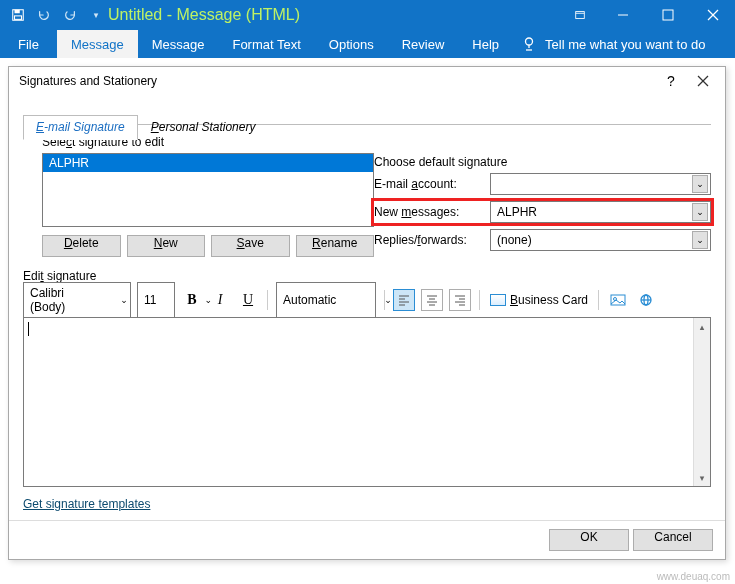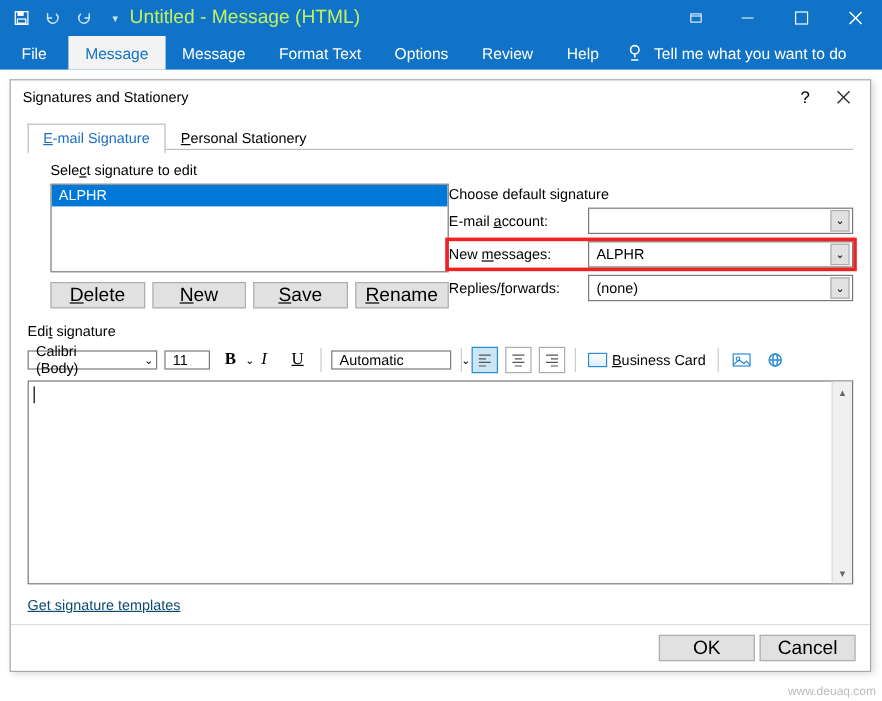--- a/index.html
+++ b/index.html
@@ -98,22 +98,23 @@
   .tabbar {
     display: flex;
     border-bottom: 1px solid #bdbdbd;
     margin-bottom: 10px;
   }
   .tab {
     padding: 4px 12px 5px 12px;
     border: 1px solid transparent;
     border-bottom: none;
     position: relative;
-    top: 4px;
+    top: 16px;
     font-size: 12px;
+    font-style: italic;
   }
   .tab.active {
     border-color: #bdbdbd;
     background: #fff;
     border-bottom: 1px solid #fff;
     color: #1b6ec2;
   }
   .tab .ul { text-decoration: underline; }
   .section-label { margin-bottom: 4px; }
   .sel-label .ul, .section-label .ul { text-decoration: underline; }
@@ -139,23 +140,23 @@
     display: flex;
     gap: 6px;
     margin-top: 8px;
   }
   .btn {
     flex: 1;
     height: 22px;
     border: 1px solid #adadad;
     background: #e1e1e1;
     display: flex;
-    align-items: flex-end;
+    align-items: flex-start;
     justify-content: center;
-    font-size: 16px;
+    font-size: 12px;
   }
   .field-row {
     display: flex;
     align-items: center;
     margin-bottom: 6px;
     min-height: 22px;
   }
   .field-row .lbl { width: 116px; }
   .dropdown {
     flex: 1;
@@ -184,21 +185,21 @@
   }
   .edit-label { margin-top: 12px; margin-bottom: 4px; }
   .toolbar {
     display: flex;
     align-items: center;
     gap: 6px;
     height: 26px;
   }
   .tb-select {
     border: 1px solid #7a7a7a;
-    height: 16px;
+    height: 36px;
     display: flex;
     align-items: center;
     padding: 0 2px 0 6px;
     background: #fff;
     gap: 48px;
   }
   .tb-select.font { width: 108px; }
   .tb-select.size { width: 38px; }
   .tb-select.auto { width: 100px; }
   .tb-select .arrow {

